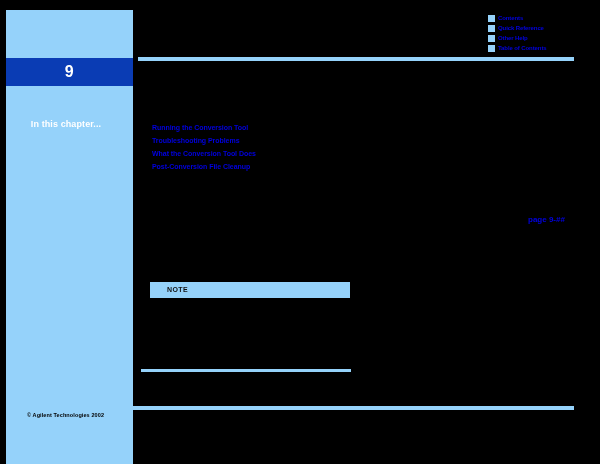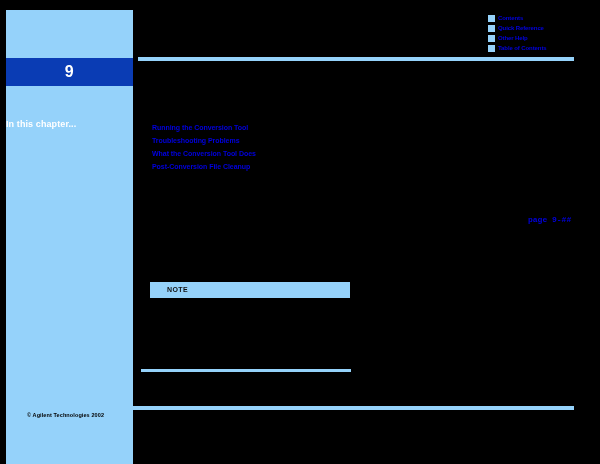--- a/index.html
+++ b/index.html
@@ -94,21 +94,21 @@
     color: #FFFFFF;
     font-size: 16px;
     font-weight: bold;
     letter-spacing: 0.5px;
   }
   .in-this-chapter {
     position: absolute;
     left: 6px;
     top: 119px;
     width: 120px;
-    text-align: left;
+    text-align: center;
     color: #FFFFFF;
     font-size: 9px;
     font-weight: bold;
     letter-spacing: 0.1px;
   }
   .footer-copyright {
     position: absolute;
     left: 27px;
     top: 412px;
     color: #000000;
@@ -138,21 +138,20 @@
 
   
   .page-ref {
     position: absolute;
     left: 528px;
     top: 215px;
     color: #0000E0;
     font-size: 8px;
     font-weight: bold;
     white-space: nowrap;
-    font-family: Liberation Mono, monospace;
   }
 
   
   .note-box {
     position: absolute;
     left: 150px;
     top: 282px;
     width: 200px;
     height: 16px;
     background: #95D2FA;

